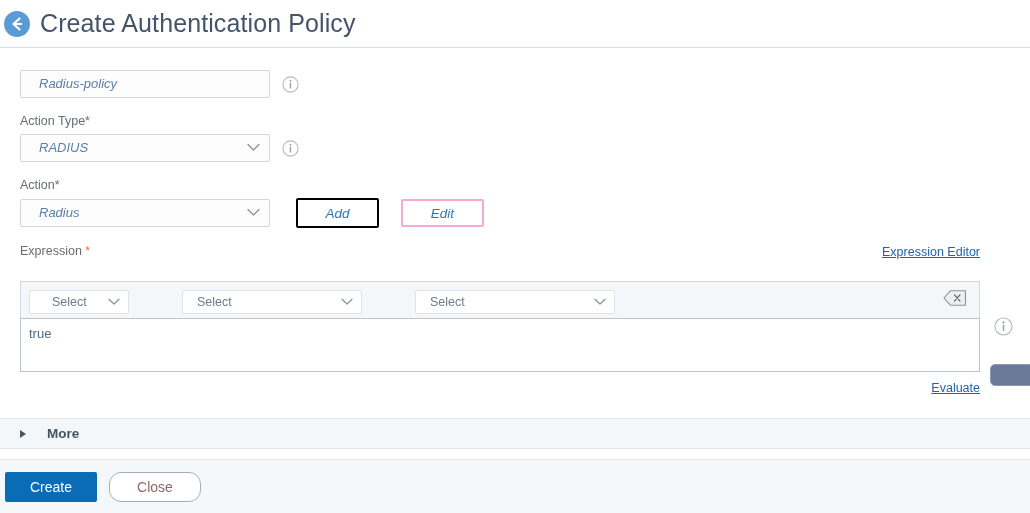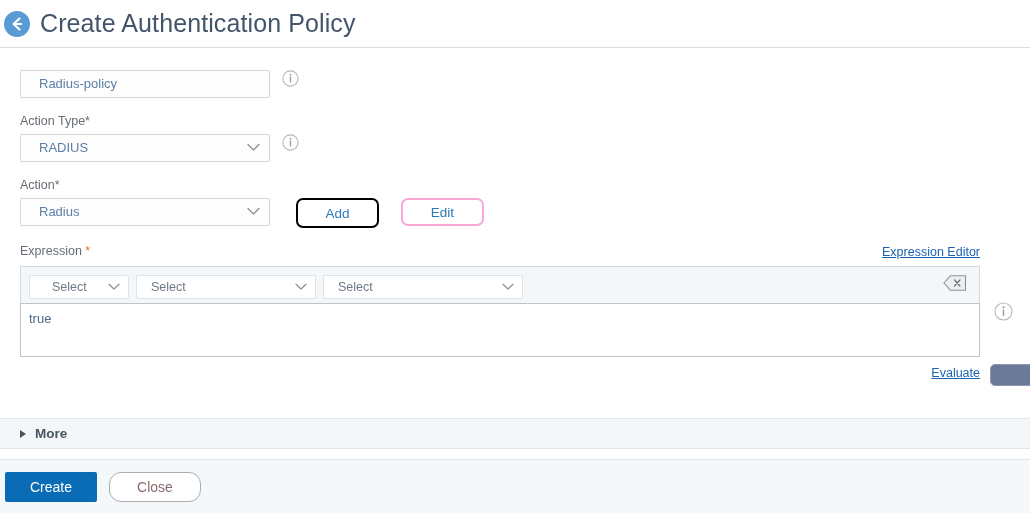--- a/index.html
+++ b/index.html
@@ -53,21 +53,21 @@
 
   .field-label {
     font-size: 12.5px;
     color: #666d74;
     margin-bottom: 5px;
     line-height: 15px;
   }
   .req-gray { color: #666d74; }
   .req-red  { color: #e8743b; }
 
-  .row { display: flex; align-items: flex-start; }
+  .row { display: flex; align-items: center; font-style: italic; }
 
   .text-input, .sel-input {
     width: 250px; height: 28px;
     border: 1px solid #d4d7da;
     border-radius: 2px;
     background: #fdfdfd;
     font-size: 13px;
     color: #5b7fa6;
     padding: 0 10px 0 18px;
     display: flex; align-items: center;
@@ -85,21 +85,21 @@
     margin-left: 12px;
     flex: 0 0 auto;
   }
 
   .field-block { margin-bottom: 16px; }
 
   .btn {
     height: 28px;
     min-width: 83px;
     font-size: 13.5px;
-    border-radius: 7px;
+    border-radius: 2px;
     display: inline-flex;
     align-items: center; justify-content: center;
     cursor: pointer;
     background: #ffffff;
     padding: 0 12px;
   }
   .btn-add {
     border: 2px solid #000000;
     color: #2a7ab9;
     margin-left: 26px;
@@ -108,37 +108,38 @@
   .btn-edit {
     border: 2px solid #f9a8d4;
     color: #2a7ab9;
     margin-left: 22px;
   }
 
   
   .expr-head {
     display: flex; align-items: flex-end;
     justify-content: space-between;
-    margin-bottom: 7px;
+    margin-bottom: 22px;
   }
   .link {
     font-size: 12.5px;
     color: #1b62b0;
     text-decoration: underline;
     cursor: pointer;
   }
 
   .expr-bar {
     width: 960px; height: 37px;
     background: #f4f7fa;
     border: 1px solid #d4d7da;
     border-bottom: none;
     display: flex; align-items: center;
     padding: 4px 8px 0 8px;
     position: relative;
+    gap: 46px;
   }
   .mini-sel {
     height: 24px;
     border: 1px solid #dfe3e6;
     border-radius: 2px;
     background: #ffffff;
     font-size: 12.5px;
     color: #6d7b88;
     display: flex; align-items: center;
     position: relative;
@@ -178,20 +179,21 @@
   
   .more-bar {
     position: absolute; left: 0; top: 418px;
     width: 1030px; height: 31px;
     background: #f4f7fa;
     border-top: 1px solid #e2e6ea;
     border-bottom: 1px solid #e2e6ea;
     display: flex; align-items: center;
     padding-left: 20px;
     cursor: pointer;
+    gap: 12px;
   }
   .tri {
     width: 0; height: 0;
     border-left: 6px solid #4a5560;
     border-top: 4.5px solid transparent;
     border-bottom: 4.5px solid transparent;
     margin-right: 9px;
   }
   .more-label {
     font-size: 13.5px;

